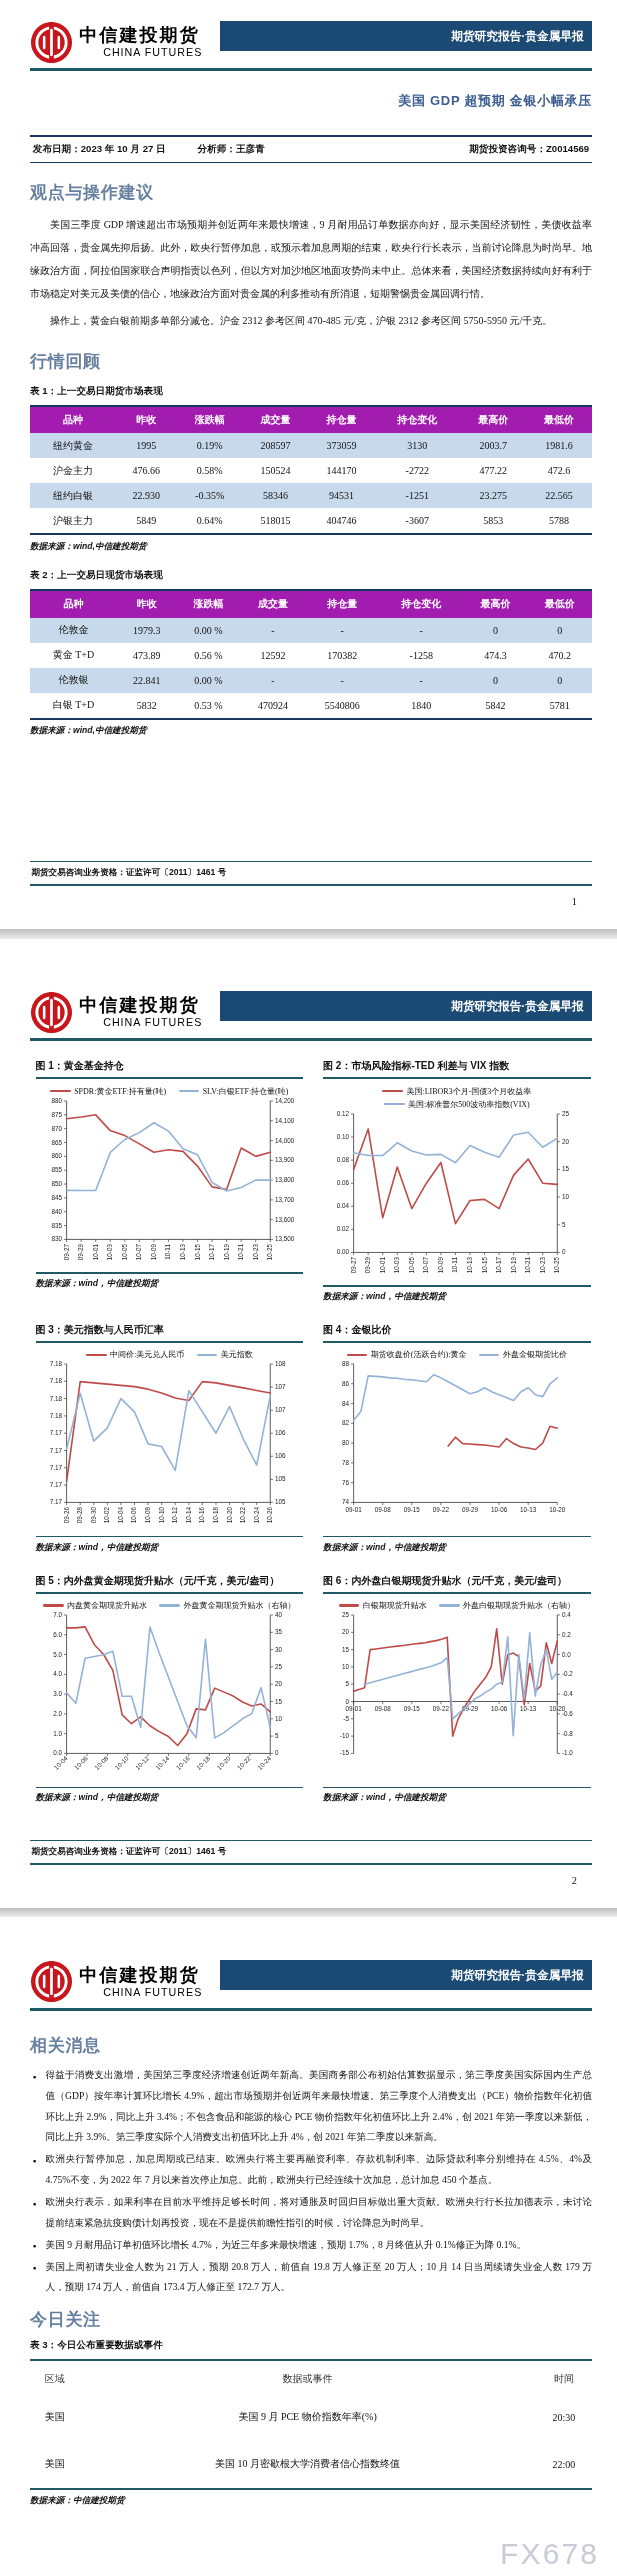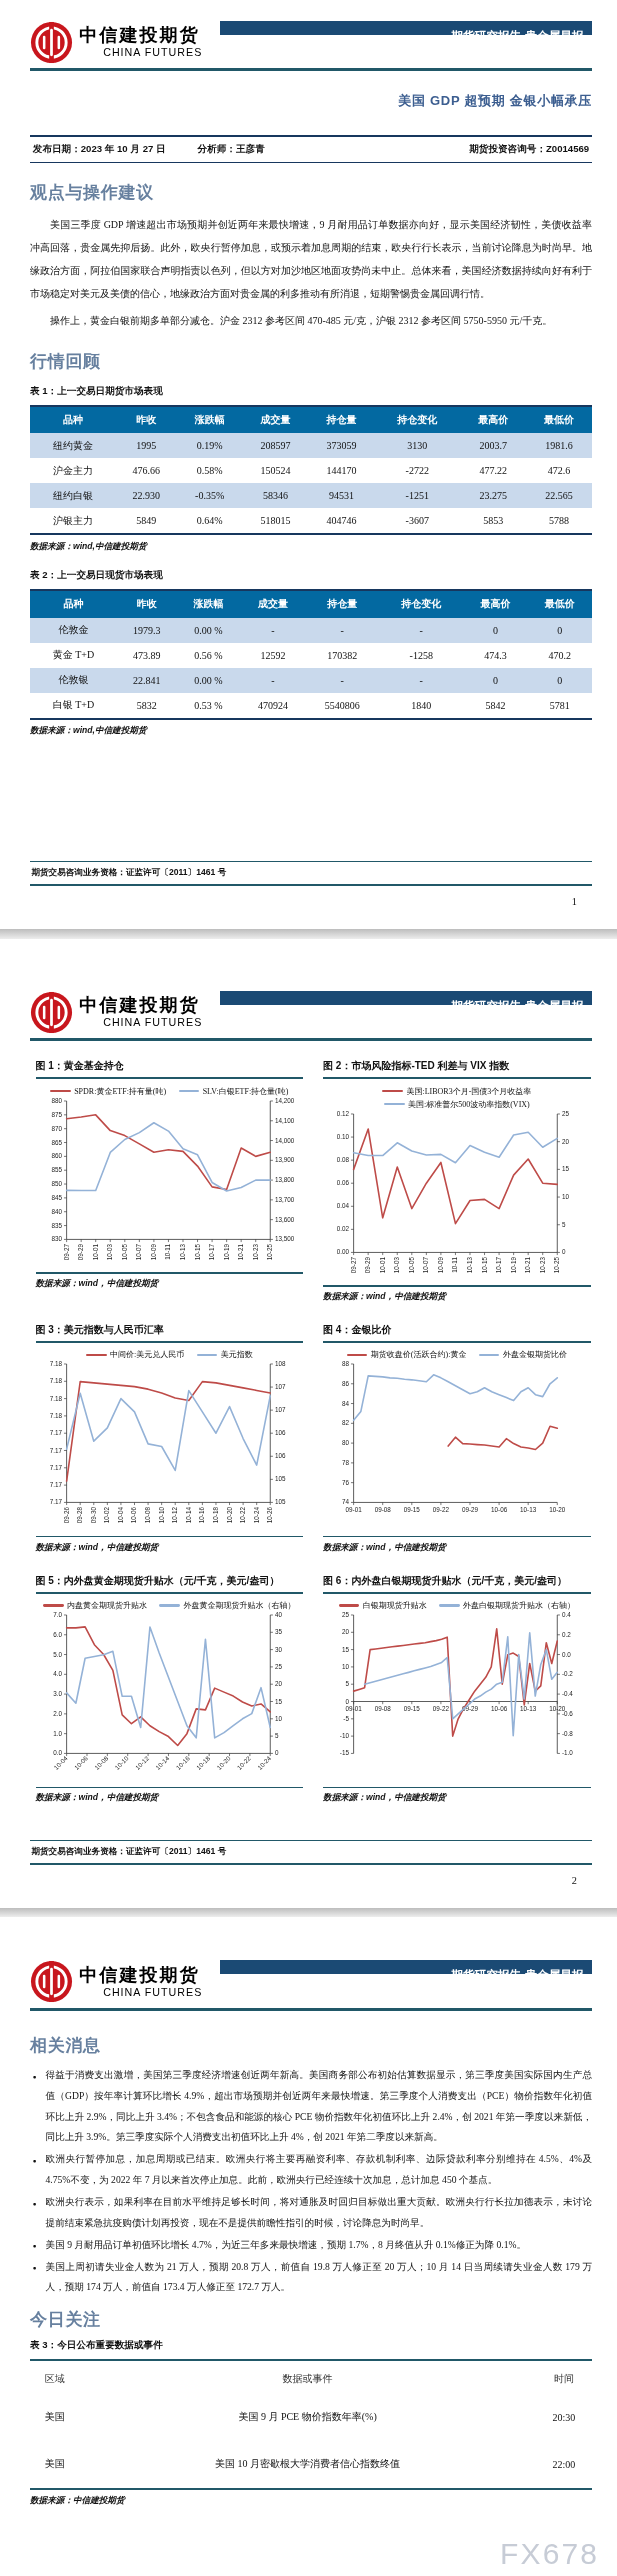--- a/index.html
+++ b/index.html
@@ -7,31 +7,31 @@
   .page{position:relative;background:#fff;overflow:hidden;box-sizing:border-box;padding:0 25px 0 30px;}
   .page1{height:929px}.page2{height:969px}.page3{height:659px}
   .page-gap{height:9.6px;background:linear-gradient(#bdbdbd,#ededed);}
   
   .hdr-row{display:flex;align-items:flex-start;justify-content:space-between;}
   .p1-hdr{padding-top:20.7px}.p2-hdr{padding-top:52px}.p3-hdr{padding-top:43px}
   .logo{display:flex;align-items:center;gap:6.2px;}
   .logo-mark{width:43px;height:43px;flex:0 0 auto;}
   .logo-cn{font-family:"Liberation Sans",sans-serif;font-weight:bold;font-size:18px;letter-spacing:2.1px;color:#000;line-height:1.05;}
   .logo-en{font-family:"Liberation Sans",sans-serif;font-size:10.7px;letter-spacing:1px;color:#000;margin-top:1.4px;margin-left:24px;}
-  .banner{background:#1b4a74;color:#fff;font-family:"Liberation Sans",sans-serif;font-weight:bold;font-size:11.7px;height:14px;line-height:30px;text-align:right;padding-right:8.3px;flex:0 0 364px;margin-bottom:2.1px;}
+  .banner{background:#1b4a74;color:#fff;font-family:"Liberation Sans",sans-serif;font-weight:bold;font-size:11.7px;height:30px;line-height:30px;text-align:right;padding-right:8.3px;flex:0 0 364px;margin-bottom:2.1px;}
   .hdr-rule{height:2.8px;background:#215868;margin-top:4.8px;}
   
   .title{font-family:"Liberation Sans",sans-serif;text-align:right;font-size:13px;color:#3c5e90;margin:20.7px 0 0;font-weight:bold;letter-spacing:0.7px;}
   .meta{margin-top:25px;border-top:2.8px double #17375e;border-bottom:1.4px solid #17375e;padding:6.2px 2.8px;display:flex;font-weight:bold;font-size:9.6px;font-family:"Liberation Sans",sans-serif;align-items:center;}
   .meta .m2{margin-left:32px}.meta .m3{margin-left:auto}
   .sec{font-family:"Liberation Sans",sans-serif;color:#67809f;font-size:17px;margin:18px 0 8.3px;font-weight:bold;letter-spacing:0.7px;}
   p.body{font-size:10px;line-height:2.3;text-align:justify;text-indent:2em;margin:4.1px 0;}
   .tbl-caption{font-family:"Liberation Sans",sans-serif;font-weight:bold;font-size:9.6px;margin:12.4px 0 6.9px;}
   table.dt{width:100%;border-collapse:collapse;border-top:2.1px solid #17375e;border-bottom:2.1px solid #17375e;font-size:10px;}
-  table.dt th{background:#0369a1;color:#fff;font-family:"Liberation Sans",sans-serif;font-weight:bold;font-size:10px;padding:6.2px 1.4px;text-align:center;}
+  table.dt th{background:#a21caf;color:#fff;font-family:"Liberation Sans",sans-serif;font-weight:bold;font-size:10px;padding:6.2px 1.4px;text-align:center;}
   table.dt td{text-align:center;padding:5.5px 1.4px;}
   table.dt tbody tr:nth-child(odd){background:#c9d9ec;}
   .tbl-source{font-family:"Liberation Sans",sans-serif;font-weight:bold;font-style:italic;font-size:8.6px;margin:5.5px 0 2.8px;}
   .pfoot{position:absolute;left:30px;right:25px;bottom:22px;}
   .pfoot-line{border-top:1.4px solid #215868;border-bottom:2.8px solid #215868;padding:4.8px 1.4px 5.5px;font-family:"Liberation Sans",sans-serif;font-weight:bold;font-size:8.6px;}
   .pnum{text-align:right;font-size:10.3px;padding:9.6px 15px 0 0;}
   
   .charts{display:grid;grid-template-columns:1fr 1fr;column-gap:18px;row-gap:11px;margin-top:18px;padding:0 1.4px 0 5.5px;gap:20px;}
   .chart-caption{font-family:"Liberation Sans",sans-serif;font-weight:bold;font-size:10px;margin-bottom:4.1px;}
   .crule{height:2.1px;background:#215868;}

